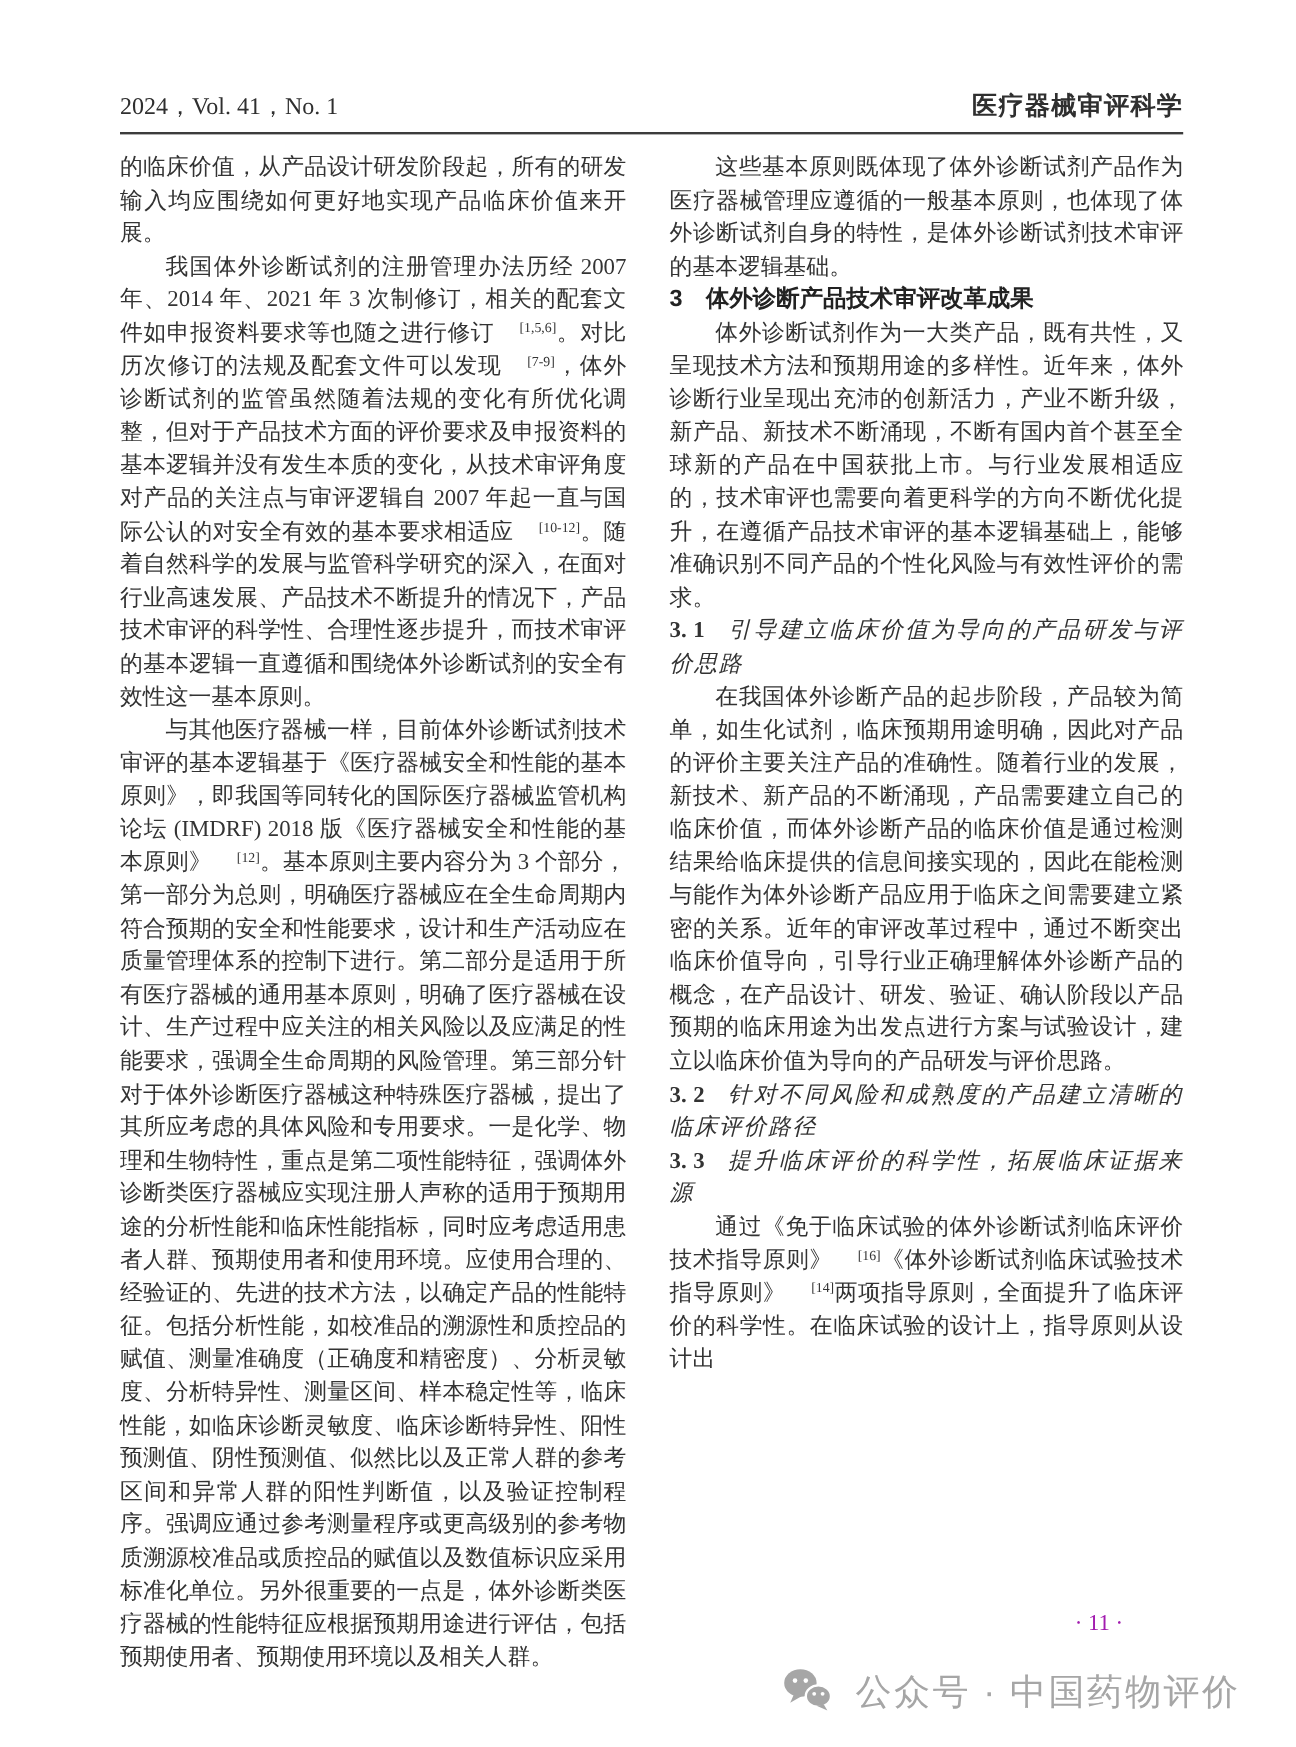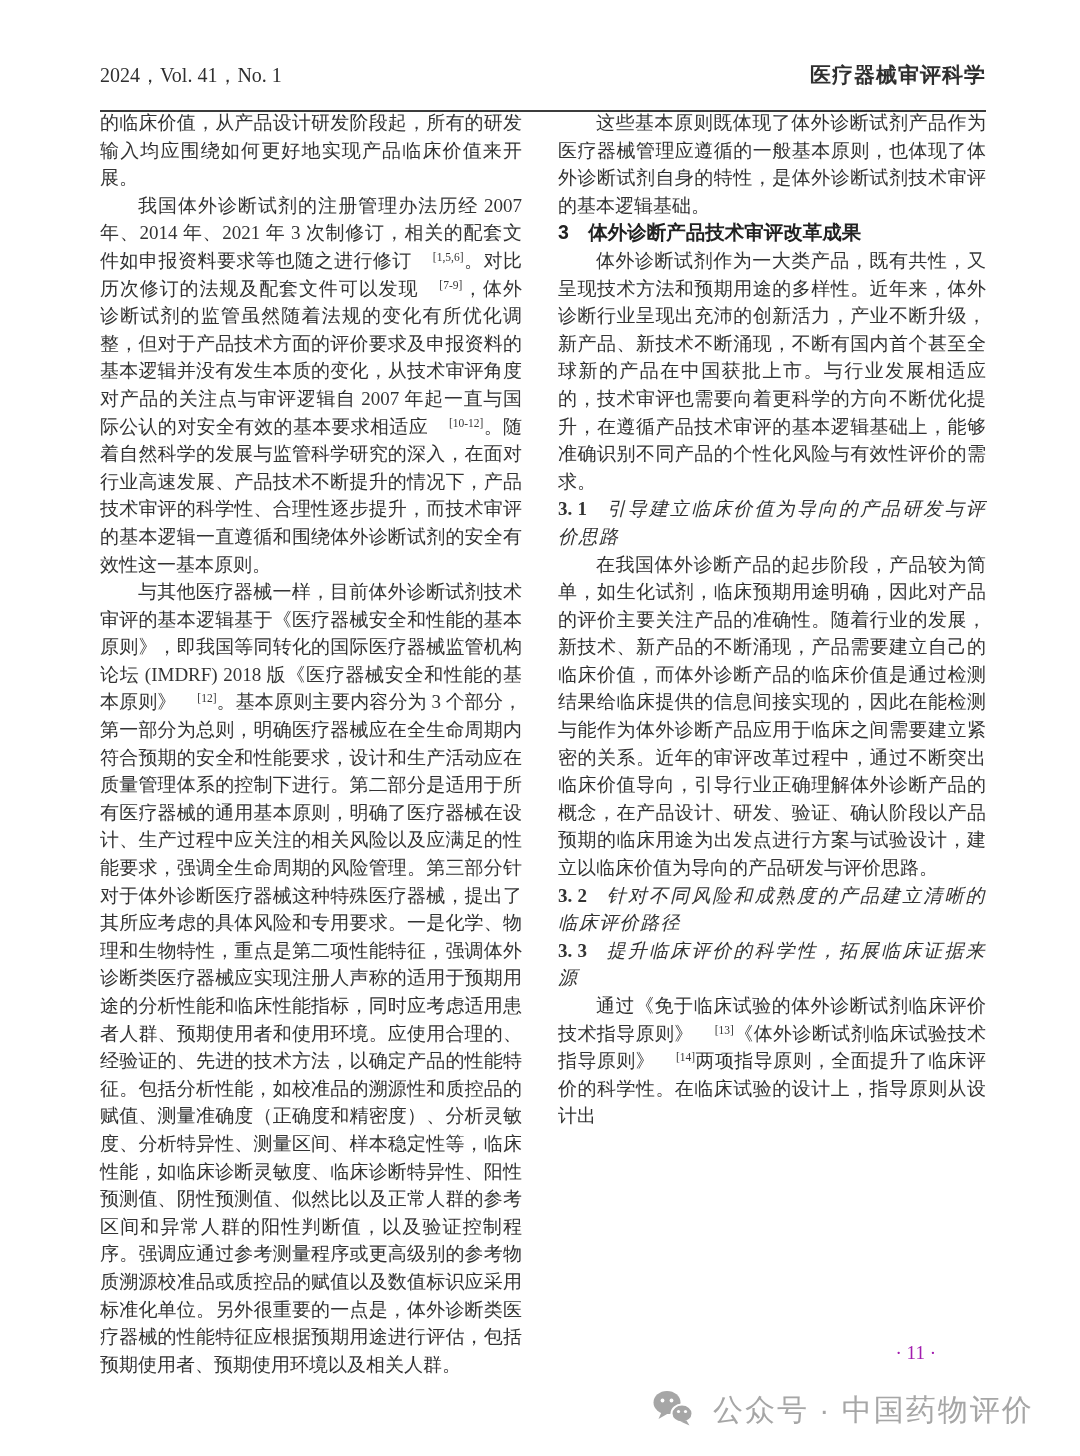--- a/index.html
+++ b/index.html
@@ -5,34 +5,34 @@
   html,body{margin:0;padding:0;background:#e8e8e8;}
   .page{
     position:relative;
     width:1080px;height:1456px;
     background:#ffffff;
     font-family:"Liberation Serif","DejaVu Serif",serif;
     color:#333333;
     overflow:hidden;
   }
   .header{
-    position:absolute;top:61px;left:100px;width:886px;
+    position:absolute;top:74px;left:100px;width:886px;
     display:flex;justify-content:space-between;align-items:flex-end;
     font-size:20px;color:#2f2f2f;
   }
   .header .journal{
     font-family:"Liberation Sans","DejaVu Sans",sans-serif;
     font-weight:bold;font-size:21px;letter-spacing:1px;
   }
   .rule{
     position:absolute;top:110px;left:100px;width:886px;
     border-top:2px solid #3c3c3c;height:0;
   }
   .content{
-    position:absolute;top:109px;left:100px;width:886px;
+    position:absolute;top:126px;left:100px;width:886px;
     display:flex;gap:36px;
   }
   .col{width:422px;}
   .col.colr{width:428px;}
   .p{
     margin:0;font-size:19px;line-height:27.6px;
     text-align:justify;text-justify:inter-character;
     word-break:break-all;
   }
   .p.ind{text-indent:2em;}
@@ -80,21 +80,21 @@
         <p class="p ind">与其他医疗器械一样，目前体外诊断试剂技术审评的基本逻辑基于《医疗器械安全和性能的基本原则》，即我国等同转化的国际医疗器械监管机构论坛 (IMDRF) 2018 版《医疗器械安全和性能的基本原则》<sup>[12]</sup>。基本原则主要内容分为 3 个部分，第一部分为总则，明确医疗器械应在全生命周期内符合预期的安全和性能要求，设计和生产活动应在质量管理体系的控制下进行。第二部分是适用于所有医疗器械的通用基本原则，明确了医疗器械在设计、生产过程中应关注的相关风险以及应满足的性能要求，强调全生命周期的风险管理。第三部分针对于体外诊断医疗器械这种特殊医疗器械，提出了其所应考虑的具体风险和专用要求。一是化学、物理和生物特性，重点是第二项性能特征，强调体外诊断类医疗器械应实现注册人声称的适用于预期用途的分析性能和临床性能指标，同时应考虑适用患者人群、预期使用者和使用环境。应使用合理的、经验证的、先进的技术方法，以确定产品的性能特征。包括分析性能，如校准品的溯源性和质控品的赋值、测量准确度（正确度和精密度）、分析灵敏度、分析特异性、测量区间、样本稳定性等，临床性能，如临床诊断灵敏度、临床诊断特异性、阳性预测值、阴性预测值、似然比以及正常人群的参考区间和异常人群的阳性判断值，以及验证控制程序。强调应通过参考测量程序或更高级别的参考物质溯源校准品或质控品的赋值以及数值标识应采用标准化单位。另外很重要的一点是，体外诊断类医疗器械的性能特征应根据预期用途进行评估，包括预期使用者、预期使用环境以及相关人群。</p>
       </div>
     <div class="col colr" id="col-right">
         <p class="p ind">这些基本原则既体现了体外诊断试剂产品作为医疗器械管理应遵循的一般基本原则，也体现了体外诊断试剂自身的特性，是体外诊断试剂技术审评的基本逻辑基础。</p>
         <div class="h2"><span class="hnum">3</span><span class="htxt">体外诊断产品技术审评改革成果</span></div>
         <p class="p ind">体外诊断试剂作为一大类产品，既有共性，又呈现技术方法和预期用途的多样性。近年来，体外诊断行业呈现出充沛的创新活力，产业不断升级，新产品、新技术不断涌现，不断有国内首个甚至全球新的产品在中国获批上市。与行业发展相适应的，技术审评也需要向着更科学的方向不断优化提升，在遵循产品技术审评的基本逻辑基础上，能够准确识别不同产品的个性化风险与有效性评价的需求。</p>
         <div class="sub"><span class="hnum">3. 1</span><span class="htxt">引导建立临床价值为导向的产品研发与评价思路</span></div>
         <p class="p ind">在我国体外诊断产品的起步阶段，产品较为简单，如生化试剂，临床预期用途明确，因此对产品的评价主要关注产品的准确性。随着行业的发展，新技术、新产品的不断涌现，产品需要建立自己的临床价值，而体外诊断产品的临床价值是通过检测结果给临床提供的信息间接实现的，因此在能检测与能作为体外诊断产品应用于临床之间需要建立紧密的关系。近年的审评改革过程中，通过不断突出临床价值导向，引导行业正确理解体外诊断产品的概念，在产品设计、研发、验证、确认阶段以产品预期的临床用途为出发点进行方案与试验设计，建立以临床价值为导向的产品研发与评价思路。</p>
         <div class="sub"><span class="hnum">3. 2</span><span class="htxt">针对不同风险和成熟度的产品建立清晰的临床评价路径</span></div>
         <div class="sub"><span class="hnum">3. 3</span><span class="htxt">提升临床评价的科学性，拓展临床证据来源</span></div>
-        <p class="p ind">通过《免于临床试验的体外诊断试剂临床评价技术指导原则》<sup>[13]</sup>《体外诊断试剂临床试验技术指导原则》<sup>[14]</sup>两项指导原则，全面提升了临床评价的科学性。在临床试验的设计上，指导原则从设计出</p>
+        <p class="p ind">通过《免于临床试验的体外诊断试剂临床评价技术指导原则》<sup>[16]</sup>《体外诊断试剂临床试验技术指导原则》<sup>[14]</sup>两项指导原则，全面提升了临床评价的科学性。在临床试验的设计上，指导原则从设计出</p>
       </div>
   </div>
 
   <div class="pagenum">· 11 ·</div>
 
   <div class="watermark">
     <span style="display:inline-flex;">
       <svg width="42" height="36" viewBox="0 0 42 36" xmlns="http://www.w3.org/2000/svg">
         <ellipse cx="15" cy="12.5" rx="13.5" ry="11.5" fill="#a6a6a6"></ellipse>
         <path d="M10 21 L6.5 29 L16 23.5 Z" fill="#a6a6a6"></path>

